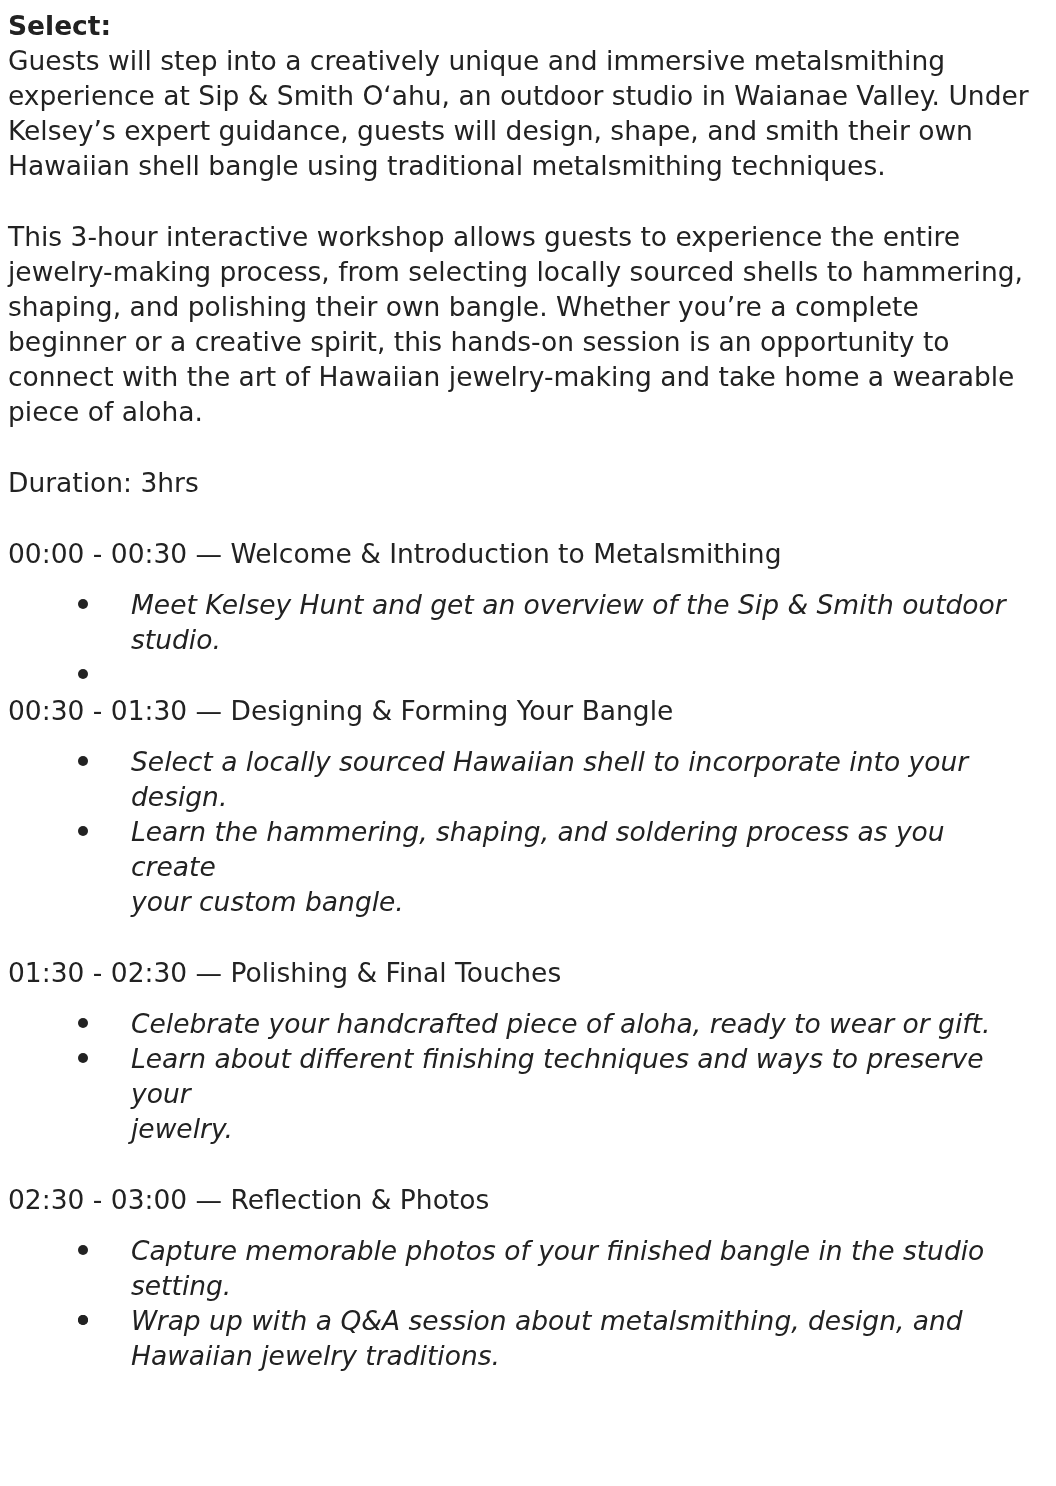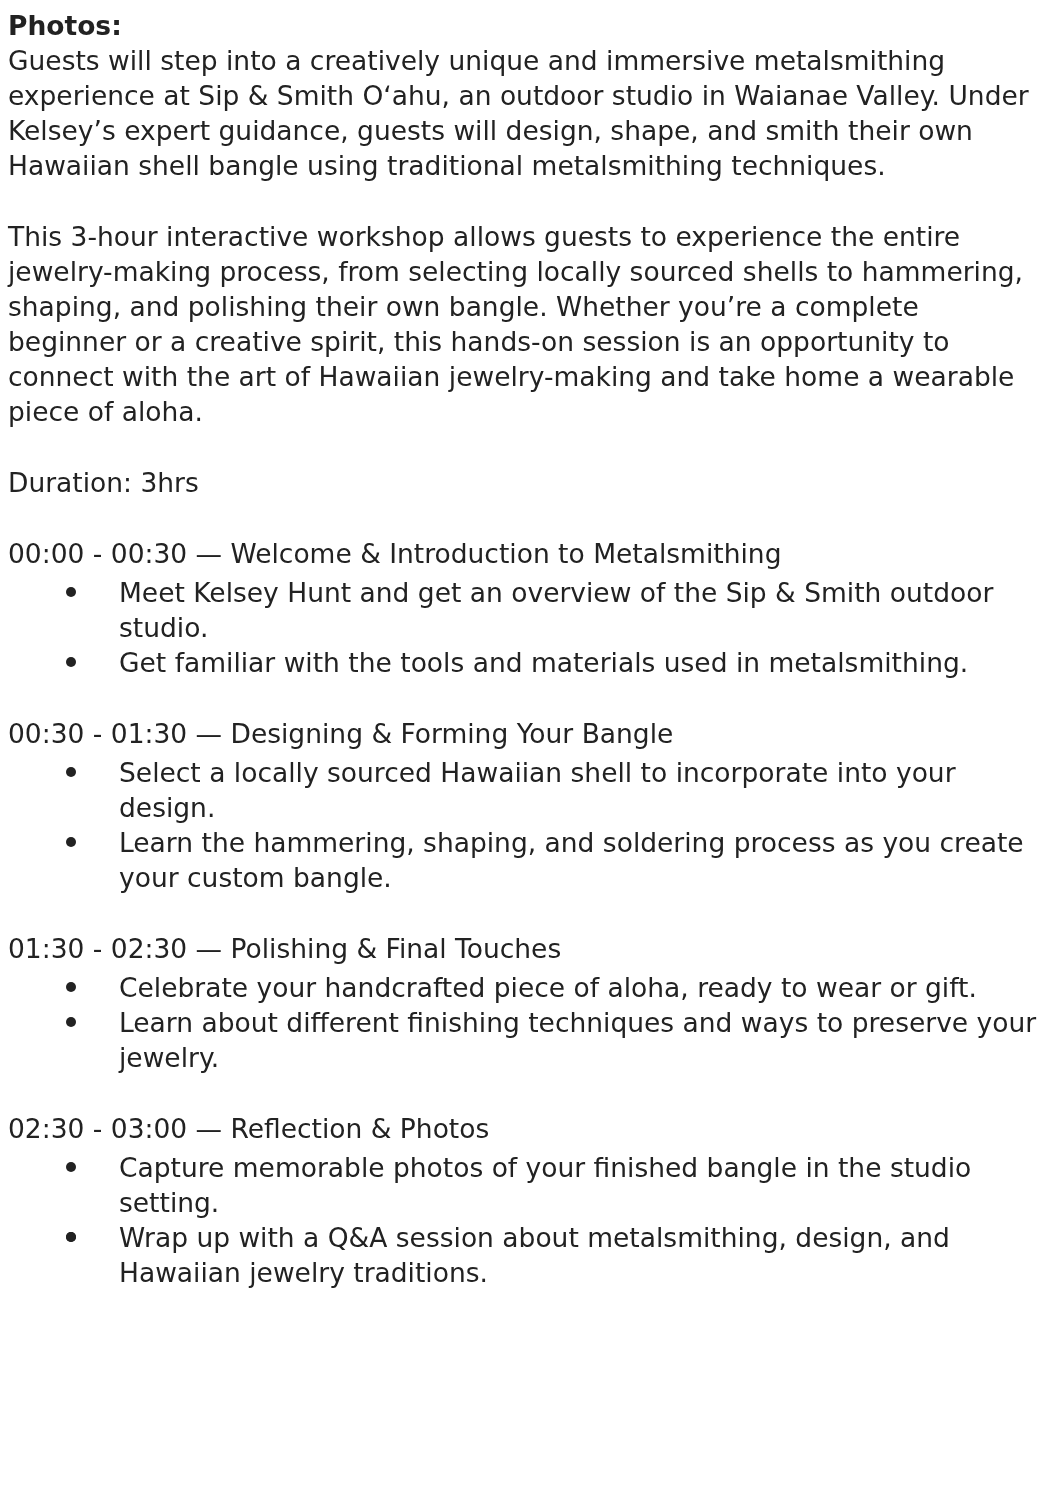--- a/index.html
+++ b/index.html
@@ -29,22 +29,23 @@
     font-weight: bold;
   }
   .lines {
     white-space: pre-line;
   }
   .section-heading {
     white-space: pre-line;
   }
   ul.bullets {
     list-style: none;
-    margin: 4px;
+    margin: 16px;
     padding: 0 4px 0 107px;
+    font-style: italic;
   }
   ul.bullets li {
     position: relative;
   }
   .bullet-dot {
     position: absolute;
     left: -53px;
     top: 12px;
     width: 10px;
     height: 10px;
@@ -54,21 +55,21 @@
   .bullet-text {
     white-space: pre-line;
   }
 </style>
 </head>
 <body style="color: rgb(34, 34, 34); background: rgb(255, 255, 255);">
 
 <div>
 
   <div class="block">
-    <span class="label-line">Photos:</span>
+    <span class="label-line">Select:</span>
     <div class="lines">Guests will step into a creatively unique and immersive metalsmithing
 experience at Sip &amp; Smith Oʻahu, an outdoor studio in Waianae Valley. Under
 Kelsey’s expert guidance, guests will design, shape, and smith their own
 Hawaiian shell bangle using traditional metalsmithing techniques.</div>
   </div>
 
   <div class="block">
     <div class="lines">This 3-hour interactive workshop allows guests to experience the entire
 jewelry-making process, from selecting locally sourced shells to hammering,
 shaping, and polishing their own bangle. Whether you’re a complete
@@ -80,21 +81,21 @@
   <div class="block">
     <span class="bold-label">Duration:</span>
     <span>3hrs</span>
   </div>
 
   <div class="block">
     <div class="section-heading">00:00 - 00:30 — Welcome &amp; Introduction to Metalsmithing</div>
     <ul class="bullets">
       <li><span class="bullet-dot"></span><span class="bullet-text">Meet Kelsey Hunt and get an overview of the Sip &amp; Smith outdoor
 studio.</span></li>
-      <li><span class="bullet-dot"></span><span class="bullet-text">Get familiar with the tools and materials used in metalsmithing.</span></li>
+      <li><span class="bullet-dot"></span></li>
     </ul>
   </div>
 
   <div class="block">
     <div class="section-heading">00:30 - 01:30 — Designing &amp; Forming Your Bangle</div>
     <ul class="bullets">
       <li><span class="bullet-dot"></span><span class="bullet-text">Select a locally sourced Hawaiian shell to incorporate into your
 design.</span></li>
       <li><span class="bullet-dot"></span><span class="bullet-text">Learn the hammering, shaping, and soldering process as you create
 your custom bangle.</span></li>

